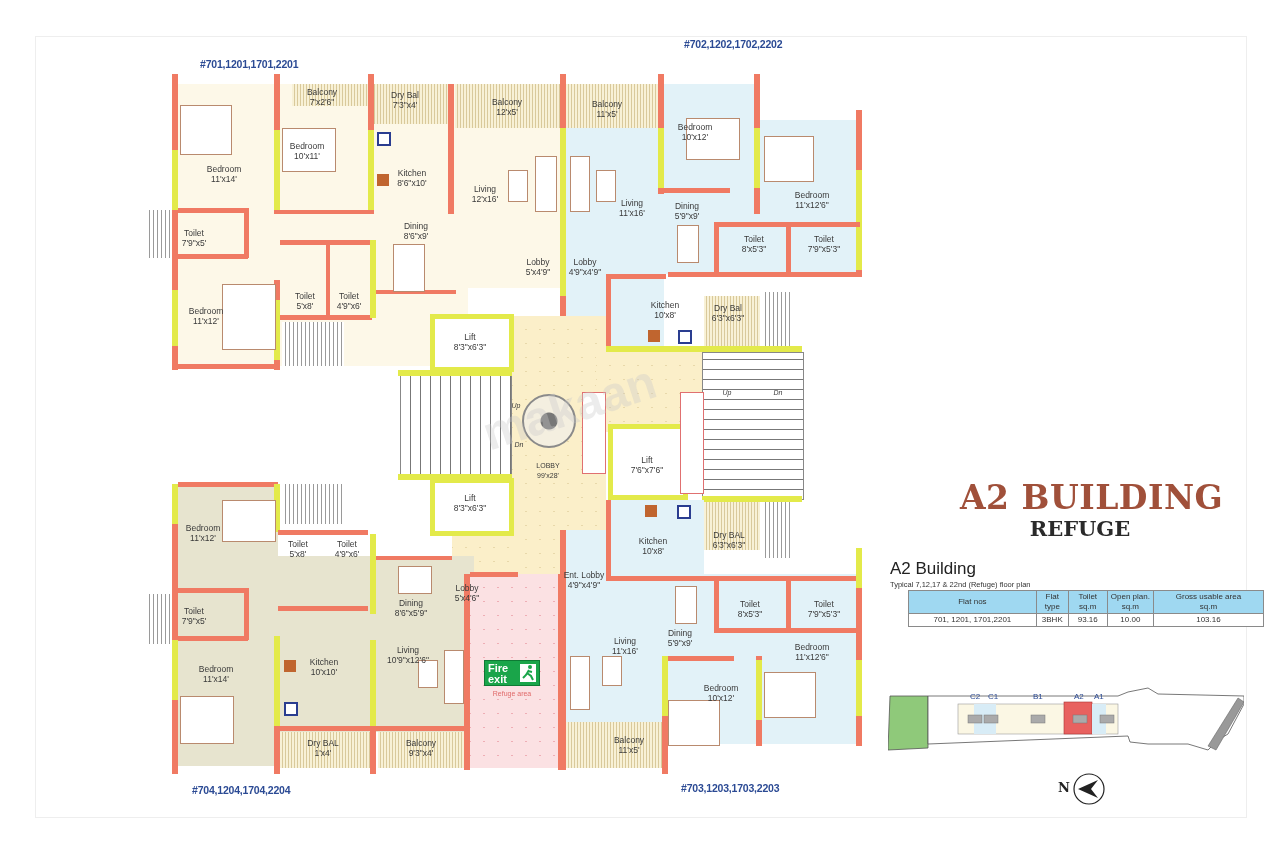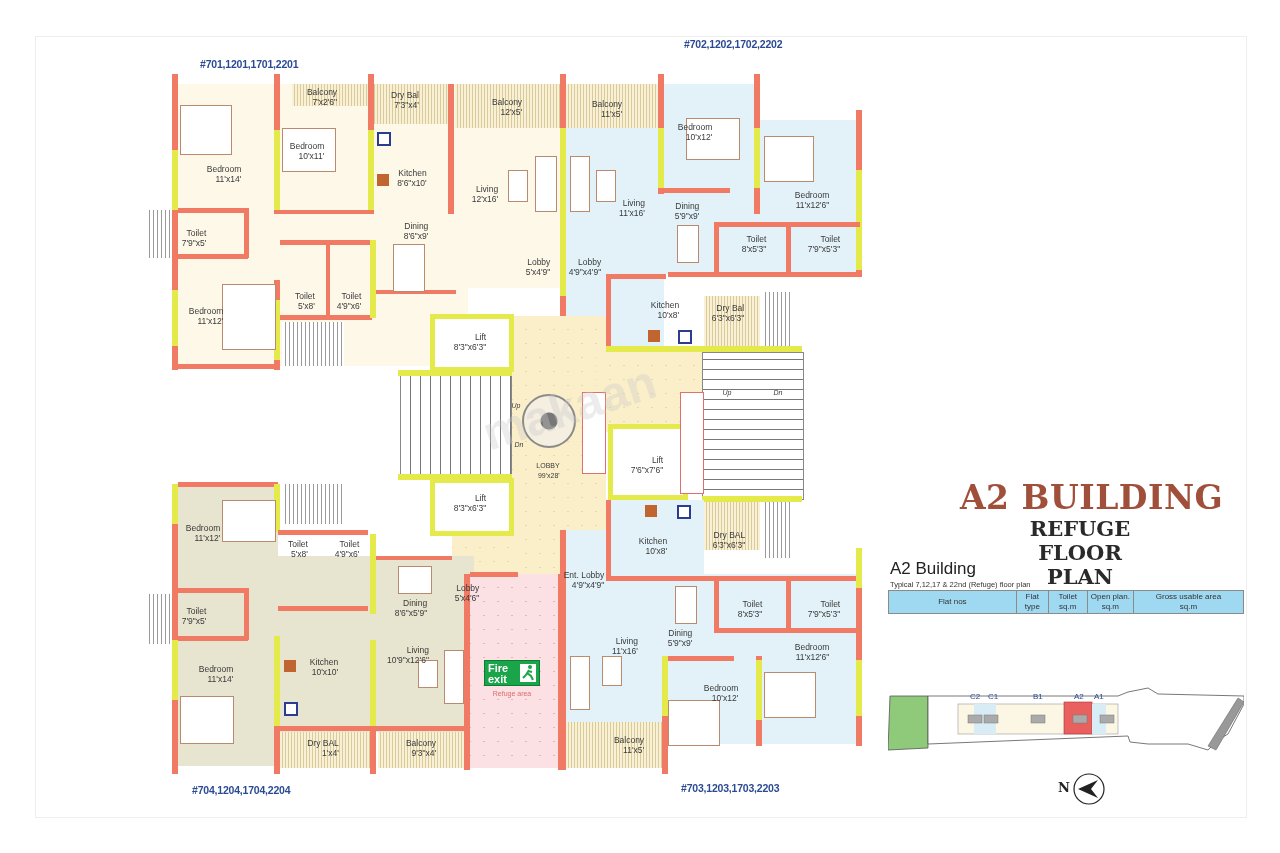--- a/index.html
+++ b/index.html
@@ -1,19 +1,19 @@
 <!DOCTYPE html>
 <html><head>
 <meta charset="utf-8">
 <style>
   html,body{margin:0;padding:0;background:#fff;}
   body{width:1280px;height:853px;position:relative;overflow:hidden;font-family:"Liberation Sans",sans-serif;}
   .frame{position:absolute;left:35px;top:36px;width:1210px;height:780px;border:1px solid #eeeeee;}
   .abs{position:absolute;}
-  .lbl{position:absolute;font-size:8.5px;color:#3a3a3a;text-align:right;line-height:10px;white-space:nowrap;transform:translateX(-50%);}
+  .lbl{position:absolute;font-size:8.5px;color:#3a3a3a;text-align:center;line-height:10px;white-space:nowrap;transform:translateX(-50%);}
   .lbl span{display:block;}
   .flatno{position:absolute;font-size:10.5px;font-weight:bold;color:#2b4a94;letter-spacing:-0.2px;white-space:nowrap;}
   .wall{position:absolute;background:#f07a63;}
   .ywall{position:absolute;background:#e3ea4a;}
   .room{position:absolute;}
   .cream{background:#fdf8e8;}
   .blue{background:#e2f2f8;}
   .olive{background:#e7e4cf;}
   .bal{background:repeating-linear-gradient(90deg,#f8f1d6 0 2px,#d9c99b 2px 3px);}
   .grey-stair{background:repeating-linear-gradient(90deg,#fff 0 3px,#9a9a9a 3px 4px);}
@@ -21,21 +21,21 @@
   .fire-tile{background-color:#fbe1e3;background-image:linear-gradient(45deg,rgba(230,140,150,.6) 1px,transparent 1px),linear-gradient(-45deg,rgba(230,140,150,.6) 1px,transparent 1px);background-size:14px 14px;}
   .lift{position:absolute;background:#fff;border:5px solid #e3ea4a;box-sizing:border-box;}
   .bed{position:absolute;border:1px solid #b98a6e;background:#fff;}
   .stairs{position:absolute;background:#fff;border:1px solid #888;}
   .stairs .steps{position:absolute;inset:0;background:repeating-linear-gradient(90deg,transparent 0 9px,#777 9px 10px);}
   .stairs.h .steps{background:repeating-linear-gradient(0deg,transparent 0 9px,#777 9px 10px);}
   .title-main{position:absolute;left:960px;top:478px;font-family:"DejaVu Serif",serif;font-weight:bold;font-size:33px;color:#a0503a;letter-spacing:0.5px;}
   .title-sub{position:absolute;left:1005px;top:517px;font-family:"DejaVu Serif",serif;font-weight:bold;font-size:21px;color:#2a2a2a;text-align:center;line-height:24px;width:150px;}
   .tbl-head{position:absolute;left:890px;top:559px;font-size:17px;color:#222;}
   .tbl-sub{position:absolute;left:890px;top:580px;font-size:7.5px;color:#333;}
-  table.info{position:absolute;left:888px;top:590px;width:356px;border-collapse:collapse;font-size:8px;color:#333;}
+  table.info{position:absolute;left:908px;top:590px;width:356px;border-collapse:collapse;font-size:8px;color:#333;}
   table.info th{background:#9fd8f1;font-weight:normal;border:1px solid #8a8a8a;padding:1px 2px;line-height:10px;text-align:center;}
   table.info td{border:1px solid #8a8a8a;text-align:center;padding:0 2px;height:12px;line-height:12px;background:#fff;}
   .keyplan{position:absolute;left:888px;top:684px;width:356px;height:68px;}
   .compass{position:absolute;left:1058px;top:770px;}
   .fire-sign{position:absolute;left:484px;top:660px;width:56px;height:26px;background:#1aa54a;color:#fff;font-weight:bold;font-size:11px;line-height:11px;border:1px solid #0e7a34;box-sizing:border-box;padding:2px 3px;}
   .watermark{position:absolute;left:480px;top:380px;font-size:48px;color:rgba(200,200,200,.35);transform:rotate(-18deg);font-weight:bold;}
 </style>
 </head>
 <body>
 
@@ -416,21 +416,20 @@
     </div>
   <div class="lbl" style="left:629px;top:735px;">
       <span>Balcony</span>
       <span>11'x5'</span>
     </div>
 </div>
 
 <div class="title-main">A2 BUILDING</div>
 <div class="title-sub">
   <div>REFUGE</div>
-  <div>FLOOR PLAN</div>
 </div>
 
 <div class="tbl-head">A2 Building</div>
 <div class="tbl-sub">Typical 7,12,17 &amp; 22nd (Refuge) floor plan</div>
 
 <table class="info">
   <thead>
     <tr>
       <th style="width:36%;"><span>Flat nos</span></th>
       <th style="width:9%;">
@@ -445,20 +444,27 @@
           <div>Open plan.</div>
           <div>sq.m</div>
         </th>
       <th>
           <div>Gross usable area</div>
           <div>sq.m</div>
         </th>
     </tr>
   </thead>
   <tbody>
+    <tr>
+      <td>701, 1201, 1701,2201</td>
+        <td>3BHK</td>
+        <td>93.16</td>
+        <td>10.00</td>
+        <td>103.16</td>
+    </tr>
   </tbody>
 </table>
 
 <div class="keyplan">
   <svg width="356" height="68" viewBox="0 0 356 68">
     <polygon points="2,12 40,12 40,64 0,66" fill="#8fc97a" stroke="#555" stroke-width="0.8"></polygon>
     <polygon points="40,12 230,12 240,8 260,4 270,10 356,12 356,20 340,50 330,56 320,66 300,60 260,60 242,58 240,52 40,60" fill="#fff" stroke="#555" stroke-width="0.8"></polygon>
     <rect x="70" y="20" width="160" height="30" fill="#fbf7e4" stroke="#999" stroke-width="0.6"></rect>
     <rect x="86" y="20" width="22" height="30" fill="#d8ecf6"></rect>
     <rect x="176" y="18" width="28" height="32" fill="#e8615f" stroke="#a33" stroke-width="0.6"></rect>

